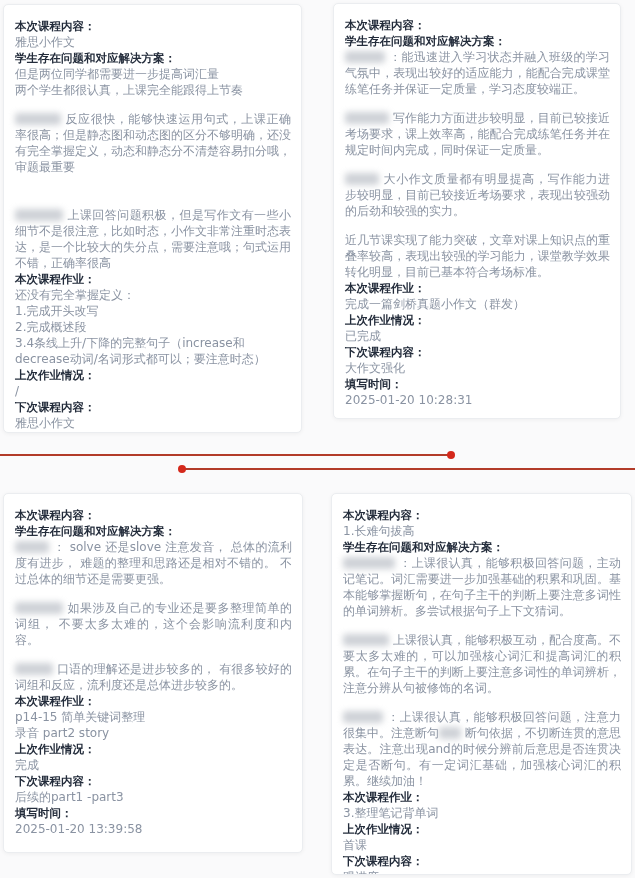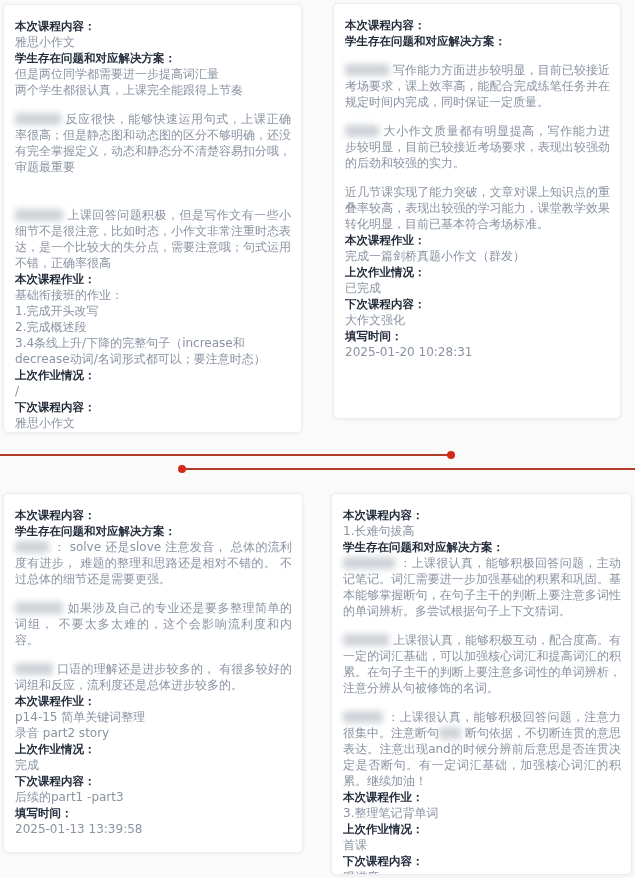--- a/index.html
+++ b/index.html
@@ -47,34 +47,35 @@
     <div class="lbl">本次课程内容：</div>
     <div class="txt">雅思小作文</div>
     <div class="lbl">学生存在问题和对应解决方案：</div>
     <div class="txt">但是两位同学都需要进一步提高词汇量</div>
     <div class="txt">两个学生都很认真，上课完全能跟得上节奏</div>
     <div class="gap"></div>
     <div class="txt para"><span class="blur" style="width: 46px;"></span><span>反应很快，能够快速运用句式，上课正确率很高；但是静态图和动态图的区分不够明确，还没有完全掌握定义，动态和静态分不清楚容易扣分哦，审题最重要</span></div>
     <div class="gap tall"></div>
     <div class="txt para"><span class="blur" style="width: 48px;"></span><span>上课回答问题积极，但是写作文有一些小细节不是很注意，比如时态，小作文非常注重时态表达，是一个比较大的失分点，需要注意哦；句式运用不错，正确率很高</span></div>
     <div class="lbl">本次课程作业：</div>
-    <div class="txt">基础衔接班的作业：</div>
+    <div class="txt">还没有完全掌握定义：</div>
     <div class="txt">1.完成开头改写</div>
     <div class="txt">2.完成概述段</div>
     <div class="txt">3.4条线上升/下降的完整句子（increase和decrease动词/名词形式都可以；要注意时态）</div>
     <div class="lbl">上次作业情况：</div>
     <div class="txt">/</div>
     <div class="lbl">下次课程内容：</div>
     <div class="txt">雅思小作文</div>
     <div class="lbl">填写时间：</div>
     <div class="txt">2025-01-20 15:04:50</div>
   </div>
 <div class="card" id="card1">
     <div class="lbl">本次课程内容：</div>
     <div class="lbl">学生存在问题和对应解决方案：</div>
+    <div class="txt para"><span class="blur" style="width: 40px;"></span><span>：能迅速进入学习状态并融入班级的学习气氛中，表现出较好的适应能力，能配合完成课堂练笔任务并保证一定质量，学习态度较端正。</span></div>
     <div class="gap"></div>
     <div class="txt para"><span class="blur" style="width: 44px;"></span><span>写作能力方面进步较明显，目前已较接近考场要求，课上效率高，能配合完成练笔任务并在规定时间内完成，同时保证一定质量。</span></div>
     <div class="gap"></div>
     <div class="txt para"><span class="blur" style="width: 34px;"></span><span>大小作文质量都有明显提高，写作能力进步较明显，目前已较接近考场要求，表现出较强劲的后劲和较强的实力。</span></div>
     <div class="gap"></div>
     <div class="txt para"><span>近几节课实现了能力突破，文章对课上知识点的重叠率较高，表现出较强的学习能力，课堂教学效果转化明显，目前已基本符合考场标准。</span></div>
     <div class="lbl">本次课程作业：</div>
     <div class="txt">完成一篇剑桥真题小作文（群发）</div>
     <div class="lbl">上次作业情况：</div>
     <div class="txt">已完成</div>
@@ -92,29 +93,29 @@
     <div class="gap"></div>
     <div class="txt para"><span class="blur" style="width: 38px;"></span><span>口语的理解还是进步较多的， 有很多较好的词组和反应，流利度还是总体进步较多的。</span></div>
     <div class="lbl">本次课程作业：</div>
     <div class="txt">p14-15 简单关键词整理</div>
     <div class="txt">录音 part2 story</div>
     <div class="lbl">上次作业情况：</div>
     <div class="txt">完成</div>
     <div class="lbl">下次课程内容：</div>
     <div class="txt">后续的part1 -part3</div>
     <div class="lbl">填写时间：</div>
-    <div class="txt">2025-01-13 13:39:58</div>
+    <div class="txt">2025-01-20 13:39:58</div>
   </div>
 <div class="card" id="card3">
     <div class="lbl">本次课程内容：</div>
     <div class="txt">1.长难句拔高</div>
     <div class="lbl">学生存在问题和对应解决方案：</div>
     <div class="txt para"><span class="blur" style="width: 52px;"></span><span>：上课很认真，能够积极回答问题，主动记笔记。词汇需要进一步加强基础的积累和巩固。基本能够掌握断句，在句子主干的判断上要注意多词性的单词辨析。多尝试根据句子上下文猜词。</span></div>
     <div class="gap"></div>
-    <div class="txt para"><span class="blur" style="width: 46px;"></span><span>上课很认真，能够积极互动，配合度高。有一定的词汇基础，可以加强核心词汇和提高词汇的积累。在句子主干的判断上要注意多词性的单词辨析，注意分辨从句被修饰的名词。</span></div>
+    <div class="txt para"><span class="blur" style="width: 46px;"></span><span>上课很认真，能够积极互动，配合度高。不要太多太难的，可以加强核心词汇和提高词汇的积累。在句子主干的判断上要注意多词性的单词辨析，注意分辨从句被修饰的名词。</span></div>
     <div class="gap"></div>
     <div class="txt para"><span class="blur" style="width: 40px;"></span><span>：上课很认真，能够积极回答问题，注意力很集中。注意断句</span><span class="blur" style="width: 22px;"></span><span>断句依据，不切断连贯的意思表达。注意出现and的时候分辨前后意思是否连贯决定是否断句。有一定词汇基础，加强核心词汇的积累。继续加油！</span></div>
     <div class="lbl">本次课程作业：</div>
     <div class="txt">3.整理笔记背单词</div>
     <div class="lbl">上次作业情况：</div>
     <div class="txt">首课</div>
     <div class="lbl">下次课程内容：</div>
     <div class="txt">跟进度</div>
     <div class="lbl">填写时间：</div>
   </div>

